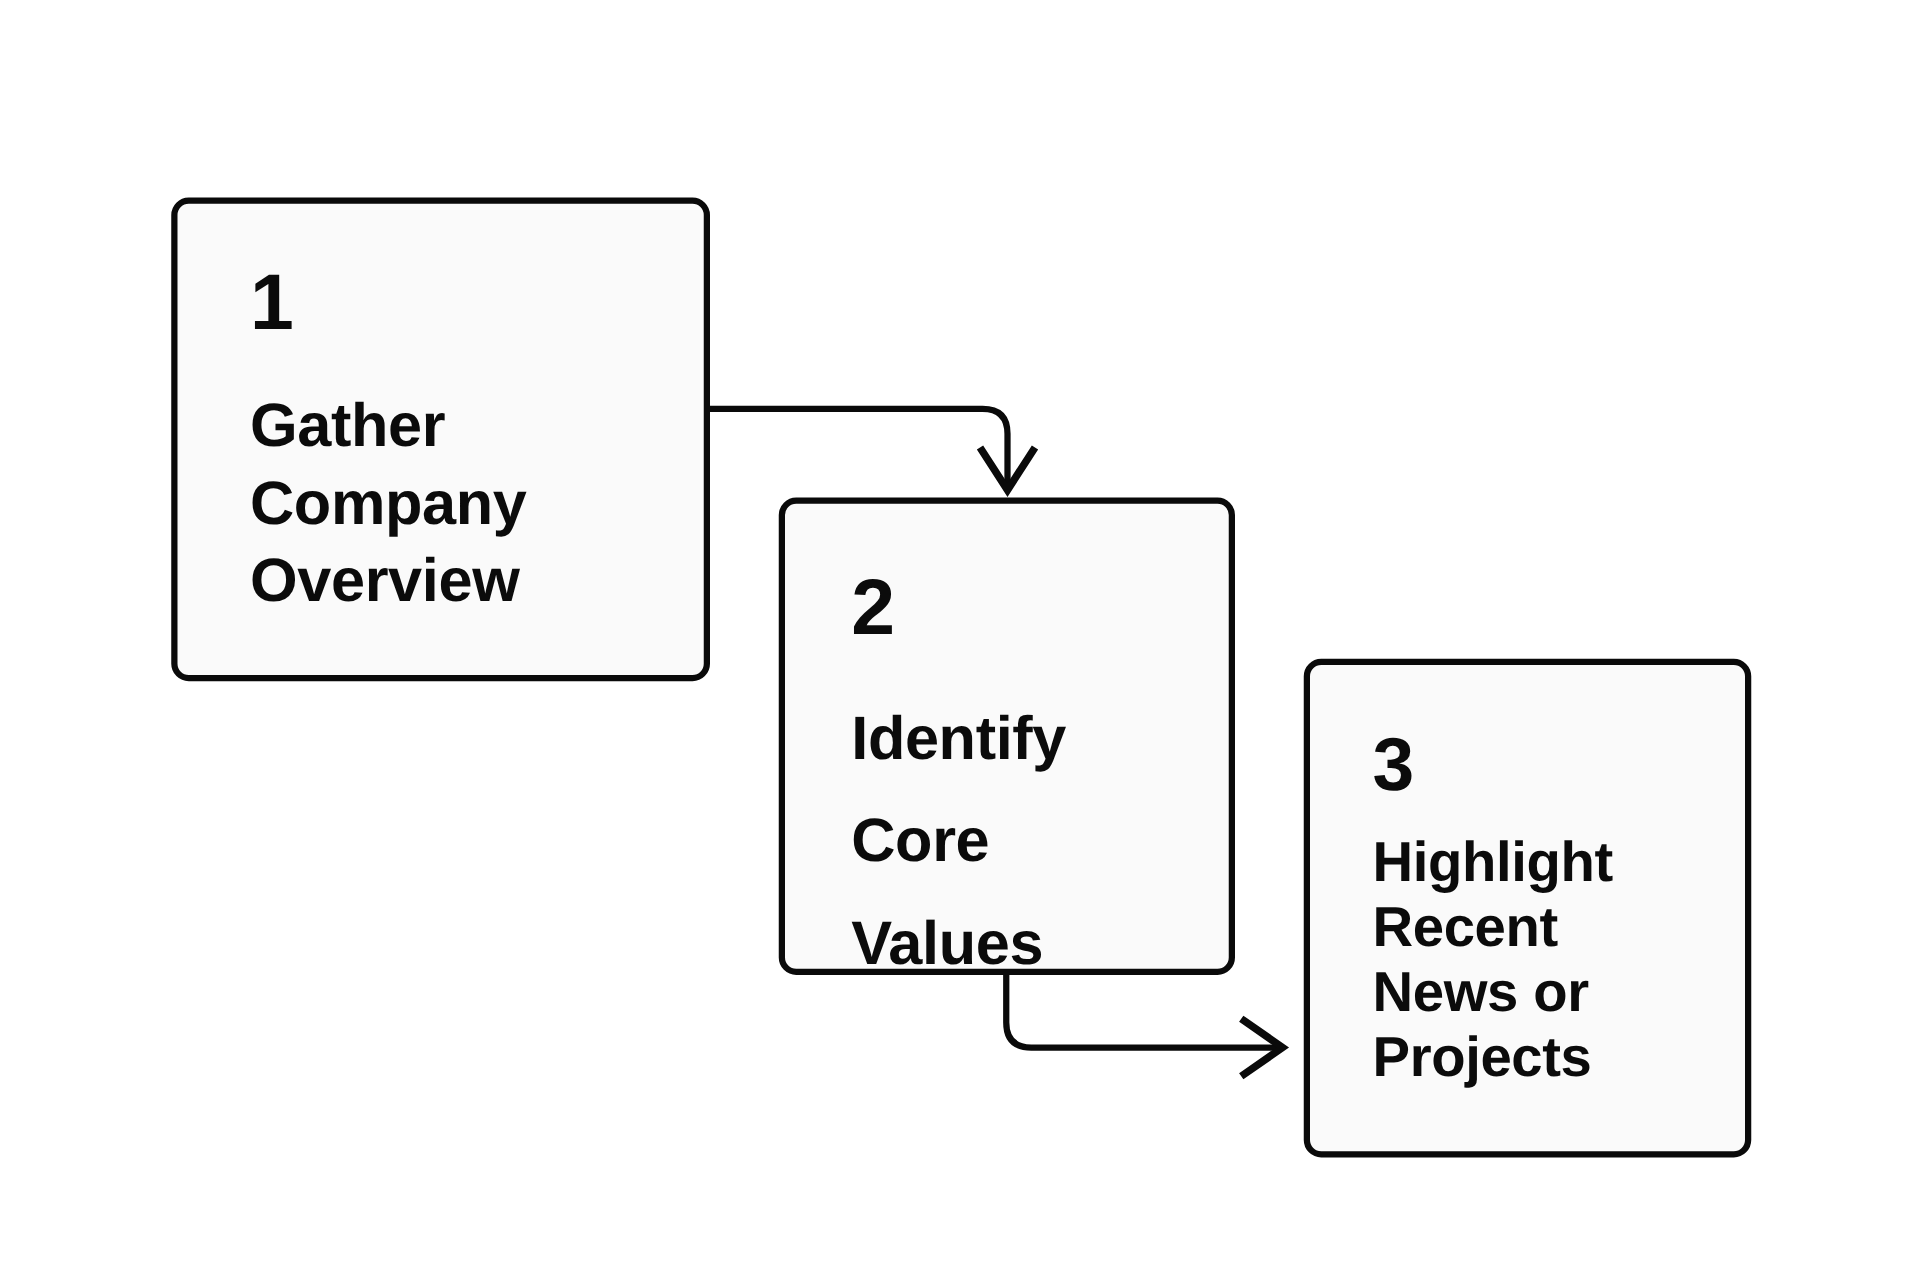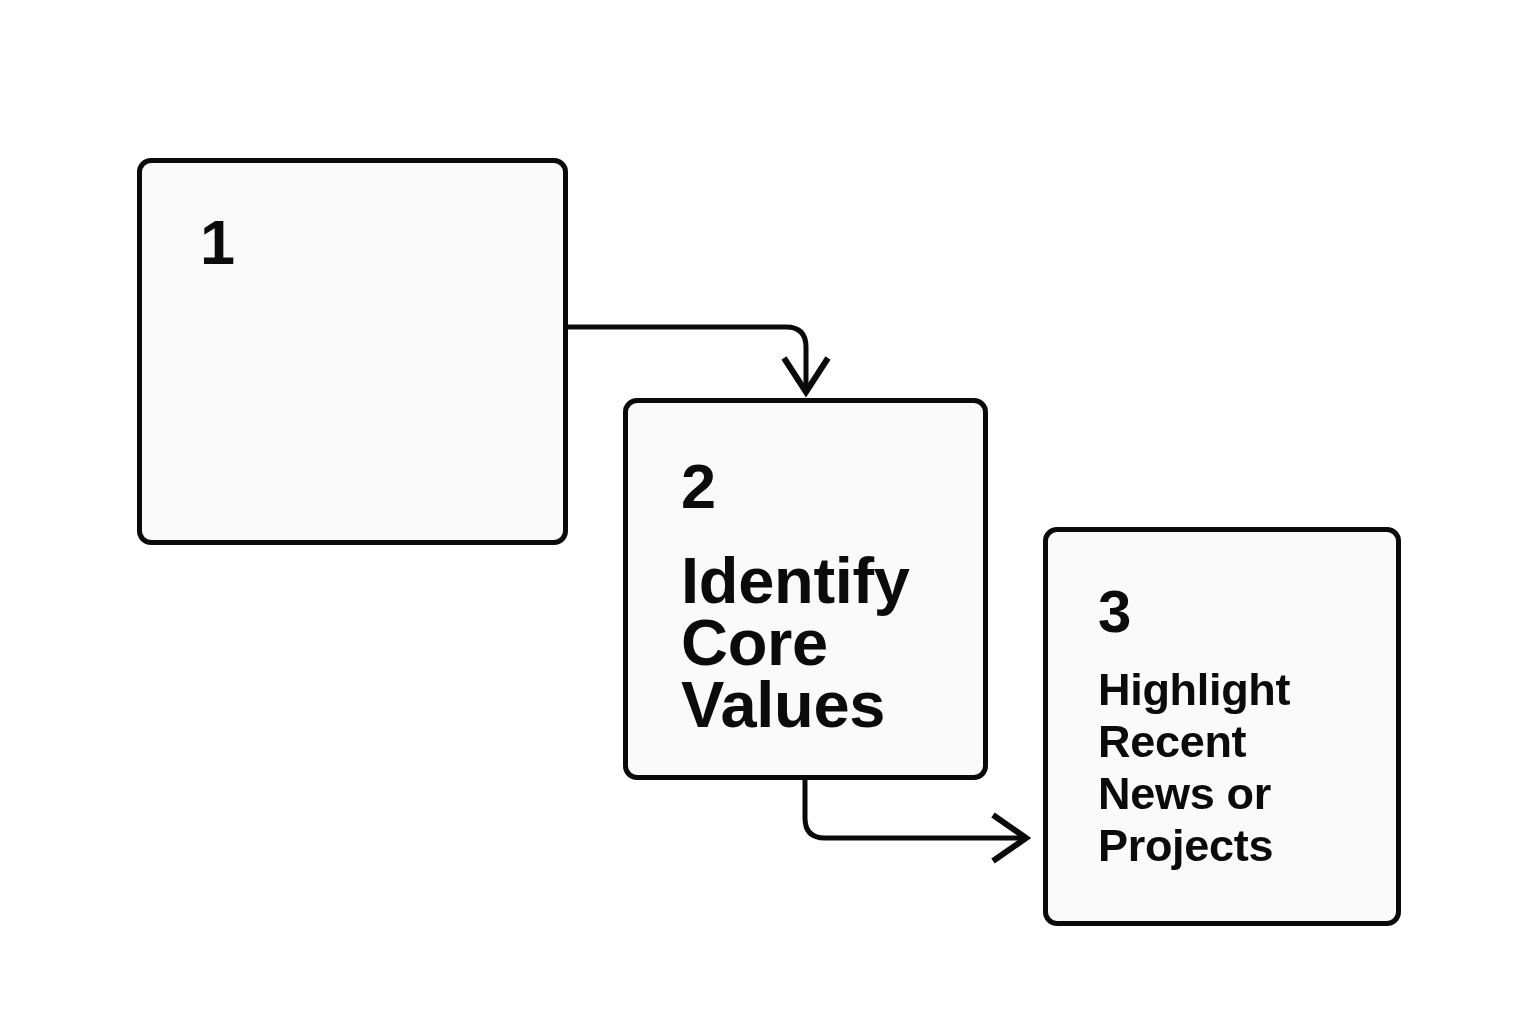--- a/index.html
+++ b/index.html
@@ -70,21 +70,21 @@
 
   
   #box-2 {
     left: 623px;
     top: 398px;
     width: 365px;
     height: 382px;
     padding: 52px 18px 0 53px;
   }
   #box-2 .step-number { font-size: 63px; }
-  #box-2 .step-label  { font-size: 65px; line-height: 62px; margin-top: 32px; }
+  #box-2 .step-label  { font-size: 49px; line-height: 82px; margin-top: 32px; }
 
   
   #box-3 {
     left: 1043px;
     top: 527px;
     width: 358px;
     height: 399px;
     padding: 50px 16px 0 50px;
   }
   #box-3 .step-number { font-size: 60px; }
@@ -103,20 +103,23 @@
     </g>
 
     <g>
       <path d="M 805 780 L 805 818 Q 805 838 825 838 L 1024 838" fill="none" stroke="#0a0a0a" stroke-width="5" stroke-linecap="butt" stroke-linejoin="round"></path>
       <path d="M 993 815 L 1026 838 L 993 861" fill="none" stroke="#0a0a0a" stroke-width="6" stroke-linecap="butt" stroke-linejoin="miter"></path>
     </g>
   </svg>
 
   <div class="step-box" id="box-1">
     <div class="step-number">1</div>
+    <div class="step-label">Gather
+Company
+Overview</div>
   </div>
 
   <div class="step-box" id="box-2">
     <div class="step-number">2</div>
     <div class="step-label">Identify
 Core
 Values</div>
   </div>
 
   <div class="step-box" id="box-3">

